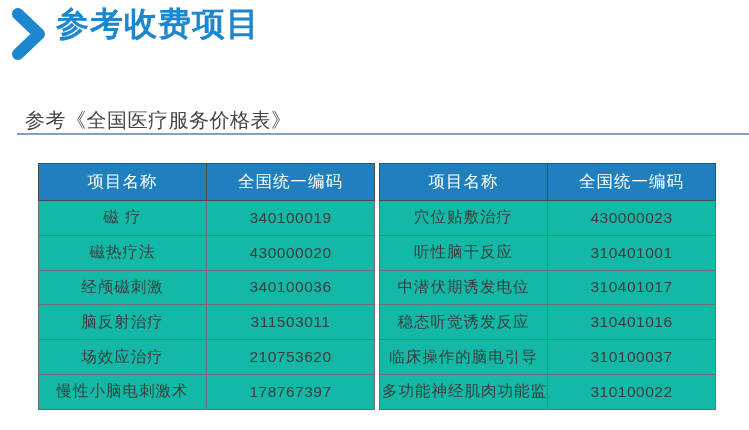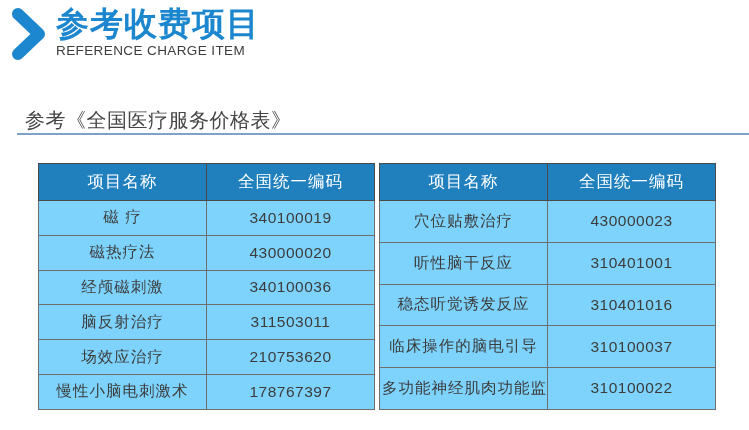--- a/index.html
+++ b/index.html
@@ -76,38 +76,37 @@
     font-size: 16.5px;
     height: 36px;
     border-color: #4a4a4a;
     letter-spacing: 1px;
     margin-left: 28px;
   }
   table.price td {
     height: 33.8px;
     font-size: 15.5px;
     color: #3c3c3c;
-    background: #7dd3fc;
+    background: #14b8a6;
   }
   table.price td.name-cell { letter-spacing: 1px; }
   table.price td.code-cell { letter-spacing: 0.5px; }
 </style>
 </head>
 <body>
 
 <div class="page">
 
   <div class="hdr">
     <div class="hdr-row">
       <svg class="chevron" viewBox="0 0 40 52" xmlns="http://www.w3.org/2000/svg">
         <path d="M6 6 L27 26 L6 46" fill="none" stroke="#1c87ce" stroke-width="12" stroke-linecap="round" stroke-linejoin="round"></path>
       </svg>
       <div>
         <div class="title">参考收费项目</div>
-        <div class="subtitle">REFERENCE CHARGE ITEM</div>
       </div>
     </div>
   </div>
 
   <div class="caption">参考《全国医疗服务价格表》</div>
   <div class="divider"></div>
 
   <div class="tables">
 
     <table class="price">
@@ -155,20 +154,24 @@
       <tbody>
           <tr>
             <td class="name-cell">穴位贴敷治疗</td>
             <td class="code-cell">430000023</td>
           </tr>
           <tr>
             <td class="name-cell">听性脑干反应</td>
             <td class="code-cell">310401001</td>
           </tr>
           <tr>
+            <td class="name-cell">中潜伏期诱发电位</td>
+            <td class="code-cell">310401017</td>
+          </tr>
+          <tr>
             <td class="name-cell">稳态听觉诱发反应</td>
             <td class="code-cell">310401016</td>
           </tr>
           <tr>
             <td class="name-cell">临床操作的脑电引导</td>
             <td class="code-cell">310100037</td>
           </tr>
           <tr>
             <td class="name-cell">多功能神经肌肉功能监测</td>
             <td class="code-cell">310100022</td>

